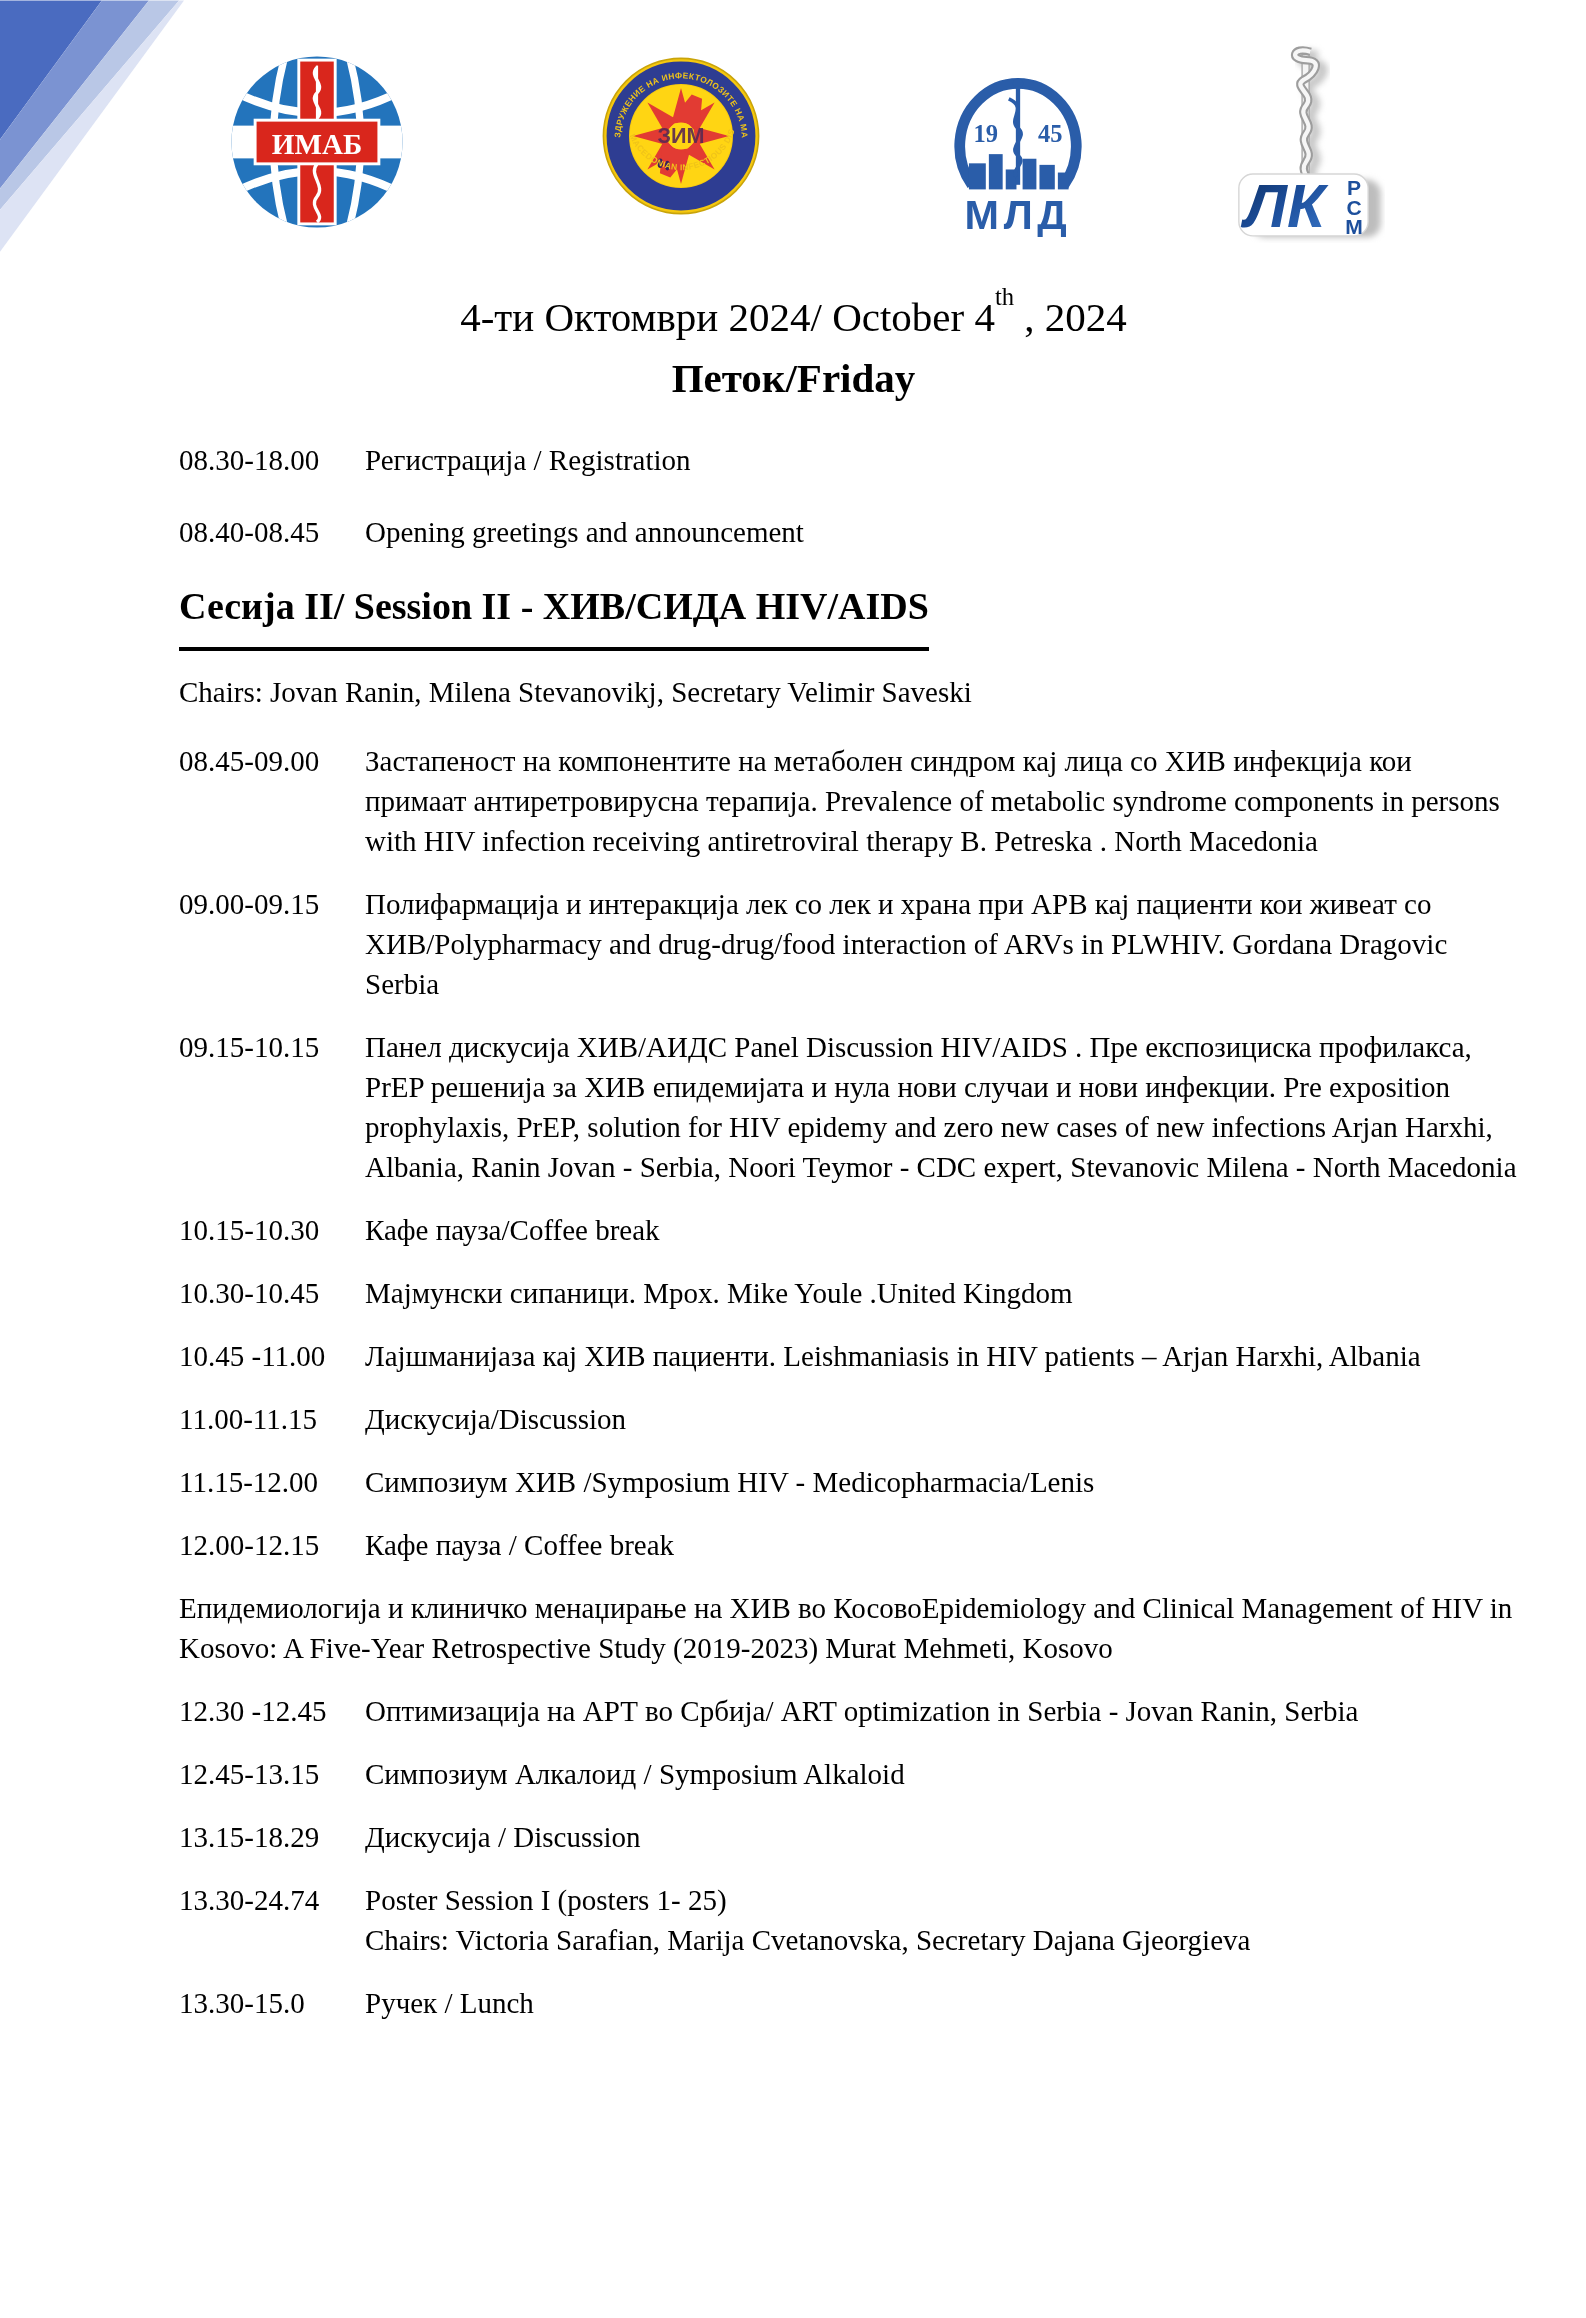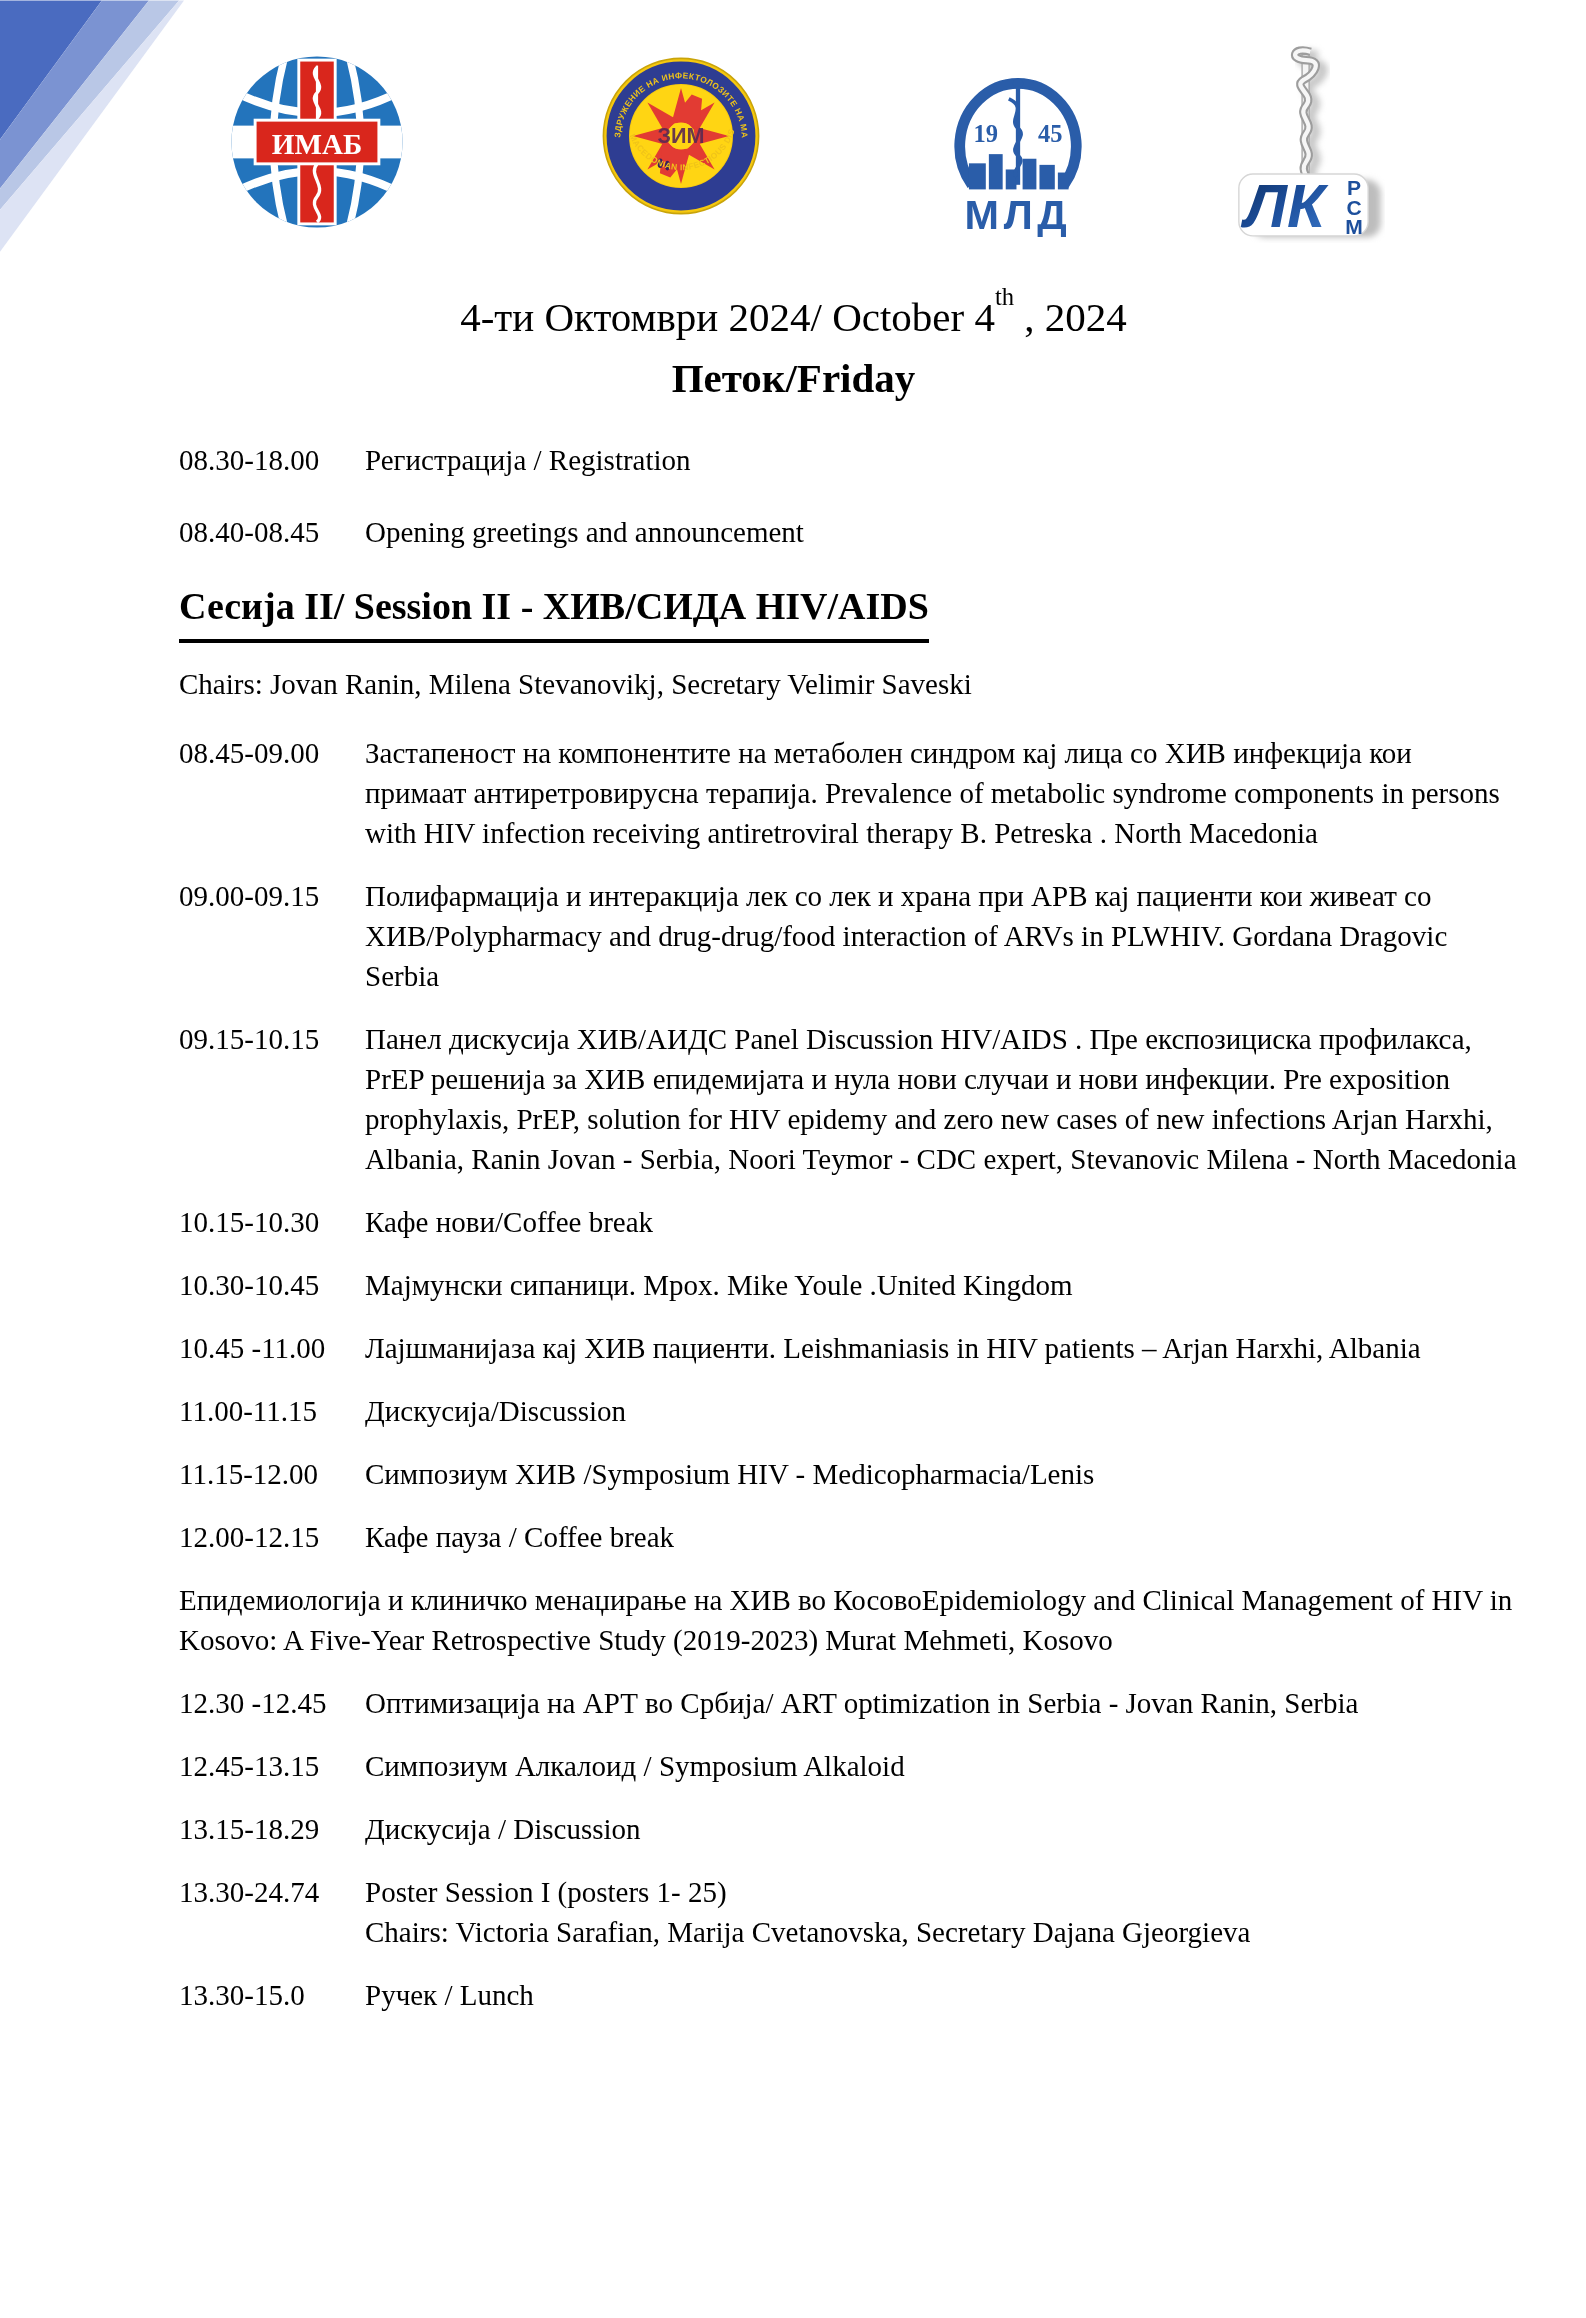--- a/index.html
+++ b/index.html
@@ -20,21 +20,21 @@
   .title-line1{margin:37px 0 0;text-align:center;font-size:41px;font-weight:normal;line-height:1.15;}
   .title-line1 sup{font-size:0.6em;position:relative;top:-0.45em;}
   .title-line2{margin:14px 0 0;text-align:center;font-size:41px;font-weight:bold;line-height:1.15;}
   
   .content{padding:38px 70px 0 179px;}
   .row{display:flex;font-size:29px;line-height:40px;margin-bottom:23px;}
   .row .time{flex:0 0 186px;width:186px;}
   .row .desc{flex:1;white-space:pre-line;}
   .pre-list .row{font-weight:normal;margin-bottom:32px;}
   .session-heading{margin:29.6px 0 21px;font-size:38px;font-weight:bold;line-height:1.2;}
-  .session-heading .hline{display:inline-block;border-bottom:4.9px solid #000;padding-bottom:9px;}
+  .session-heading .hline{display:inline-block;border-bottom:4.9px solid #000;padding-bottom:17px;}
   .chairs{font-size:29px;line-height:40px;margin:0 0 29.6px;}
   .chairs .lbl{font-weight:normal;margin-top:35px;}
 </style>
 </head>
 <body>
 
 <svg class="corner" viewBox="0 0 262 362" aria-hidden="true">
   <polygon points="0,0 145,0 0,198" fill="#4a6bc0"></polygon>
   <polygon points="145,0 212,0 0,268 0,198" fill="#7b93d2"></polygon>
   <polygon points="212,0 255,0 0,298 0,268" fill="#b9c7e6"></polygon>
@@ -182,21 +182,21 @@
           <div class="desc">Полифармација и интеракција лек со лек и храна при АРВ кај пациенти кои живеат со ХИВ/Polypharmacy and drug-drug/food interaction of ARVs in PLWHIV. Gordana Dragovic Serbia</div>
         </div>
 
         <div class="row">
           <div class="time">09.15-10.15</div>
           <div class="desc">Панел дискусија ХИВ/АИДС Panel Discussion HIV/AIDS . Пре експозициска профилакса, PrEP решенија за ХИВ епидемијата и нула нови случаи и нови инфекции. Pre exposition prophylaxis, PrEP, solution for HIV epidemy and zero new cases of new infections Arjan Harxhi, Albania, Ranin Jovan - Serbia, Noori Teymor - CDC expert, Stevanovic Milena - North Macedonia</div>
         </div>
 
         <div class="row">
           <div class="time">10.15-10.30</div>
-          <div class="desc">Кафе нови/Coffee break</div>
+          <div class="desc">Кафе пауза/Coffee break</div>
         </div>
 
         <div class="row">
           <div class="time">10.30-10.45</div>
           <div class="desc">Мајмунски сипаници. Mpox. Mike Youle .United Kingdom</div>
         </div>
 
         <div class="row">
           <div class="time">10.45 -11.00</div>
           <div class="desc">Лајшманијаза кај ХИВ пациенти. Leishmaniasis in HIV patients – Arjan Harxhi, Albania</div>

